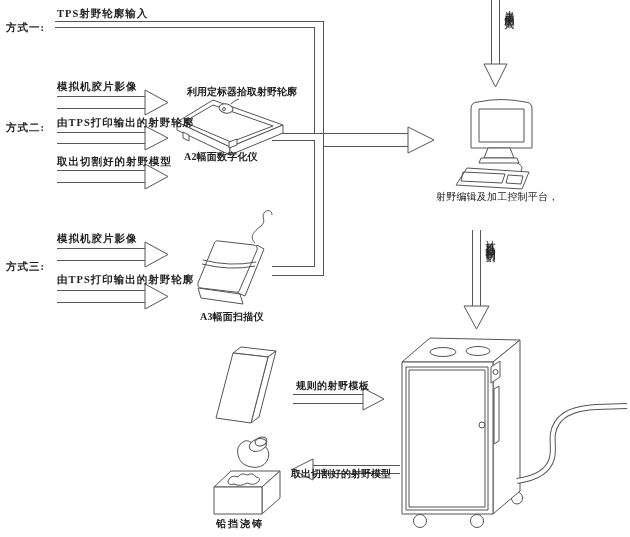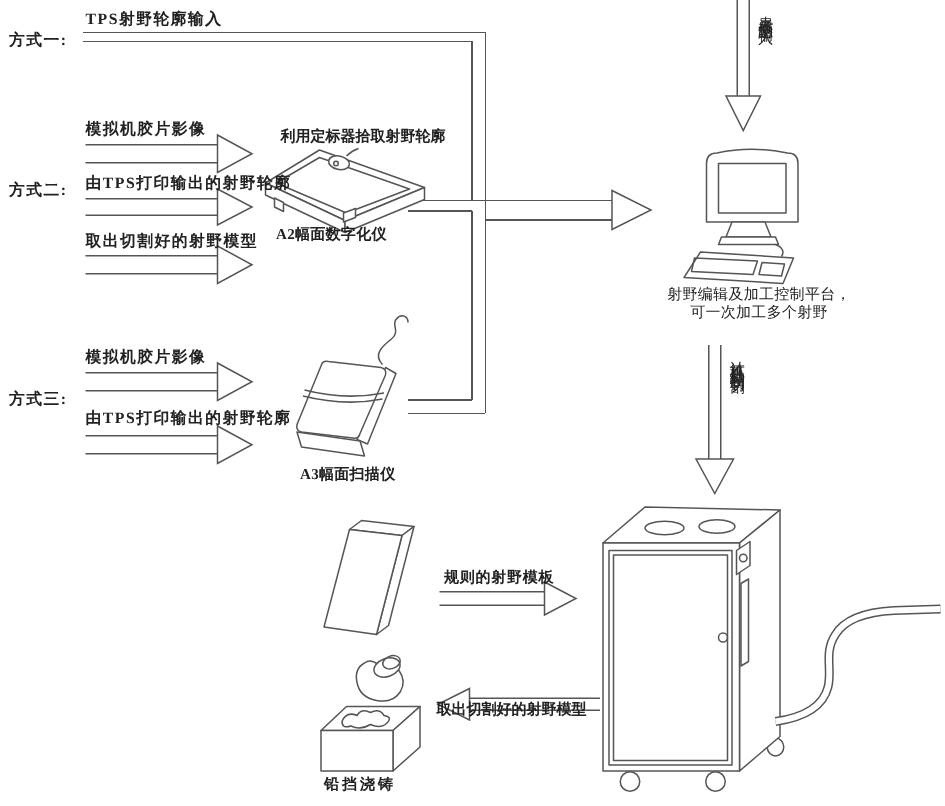--- a/index.html
+++ b/index.html
@@ -3,21 +3,21 @@
 <meta charset="utf-8">
 <style>
   html,body{margin:0;padding:0;background:#fff;}
   .stage{position:relative;width:630px;height:537px;background:#fff;overflow:hidden;
          font-family:"Liberation Serif","DejaVu Serif",serif;color:#222;}
   .stage svg{position:absolute;left:0;top:0;}
   .t{position:absolute;font-size:10.5px;letter-spacing:1px;white-space:nowrap;line-height:12px;font-weight:bold;}
   .cap{font-size:10px;letter-spacing:0.2px;text-align:center;}
   .v{position:absolute;writing-mode:vertical-rl;text-orientation:upright;
      font-size:10px;letter-spacing:1.5px;white-space:nowrap;line-height:13px;}
-  .ctr{text-align:center;letter-spacing:0.2px;font-size:10px;line-height:11.5px;}
+  .ctr{text-align:left;letter-spacing:0.2px;font-size:10px;line-height:11.5px;}
 </style>
 </head>
 <body>
 
 <div class="stage">
 
 <svg width="630" height="537" viewBox="0 0 630 537">
 
   <g stroke="#555" stroke-width="1" fill="none" shape-rendering="crispEdges">
     <line x1="55" y1="21.5" x2="323.5" y2="21.5"></line>
@@ -159,20 +159,19 @@
 <div class="t" style="left:6px;top:261px">方式三:</div>
 <div class="t" style="left:57px;top:233px">模拟机胶片影像</div>
 <div class="t" style="left:57px;top:274px">由TPS打印输出的射野轮廓</div>
 <div class="t cap" style="left:200px;top:311px">A3幅面扫描仪</div>
 
 <div class="v" style="left:503px;top:2px">患者信息的输入</div>
 <div class="v" style="left:484px;top:232px">计算机自动控制切割</div>
 
 <div class="ctr" style="position:absolute;left:436px;top:191px;width:140px">
   <div>射野编辑及加工控制平台，</div>
-  <div>可一次加工多个射野</div>
 </div>
 
 <div class="t cap" style="left:296px;top:380px;letter-spacing:0.5px">规则的射野模板</div>
 <div class="t cap" style="left:291px;top:468px;letter-spacing:0">取出切割好的射野模型</div>
 <div class="t cap" style="left:216px;top:518px;letter-spacing:2px">铅挡浇铸</div>
 
 </div>
 
 </body></html>

